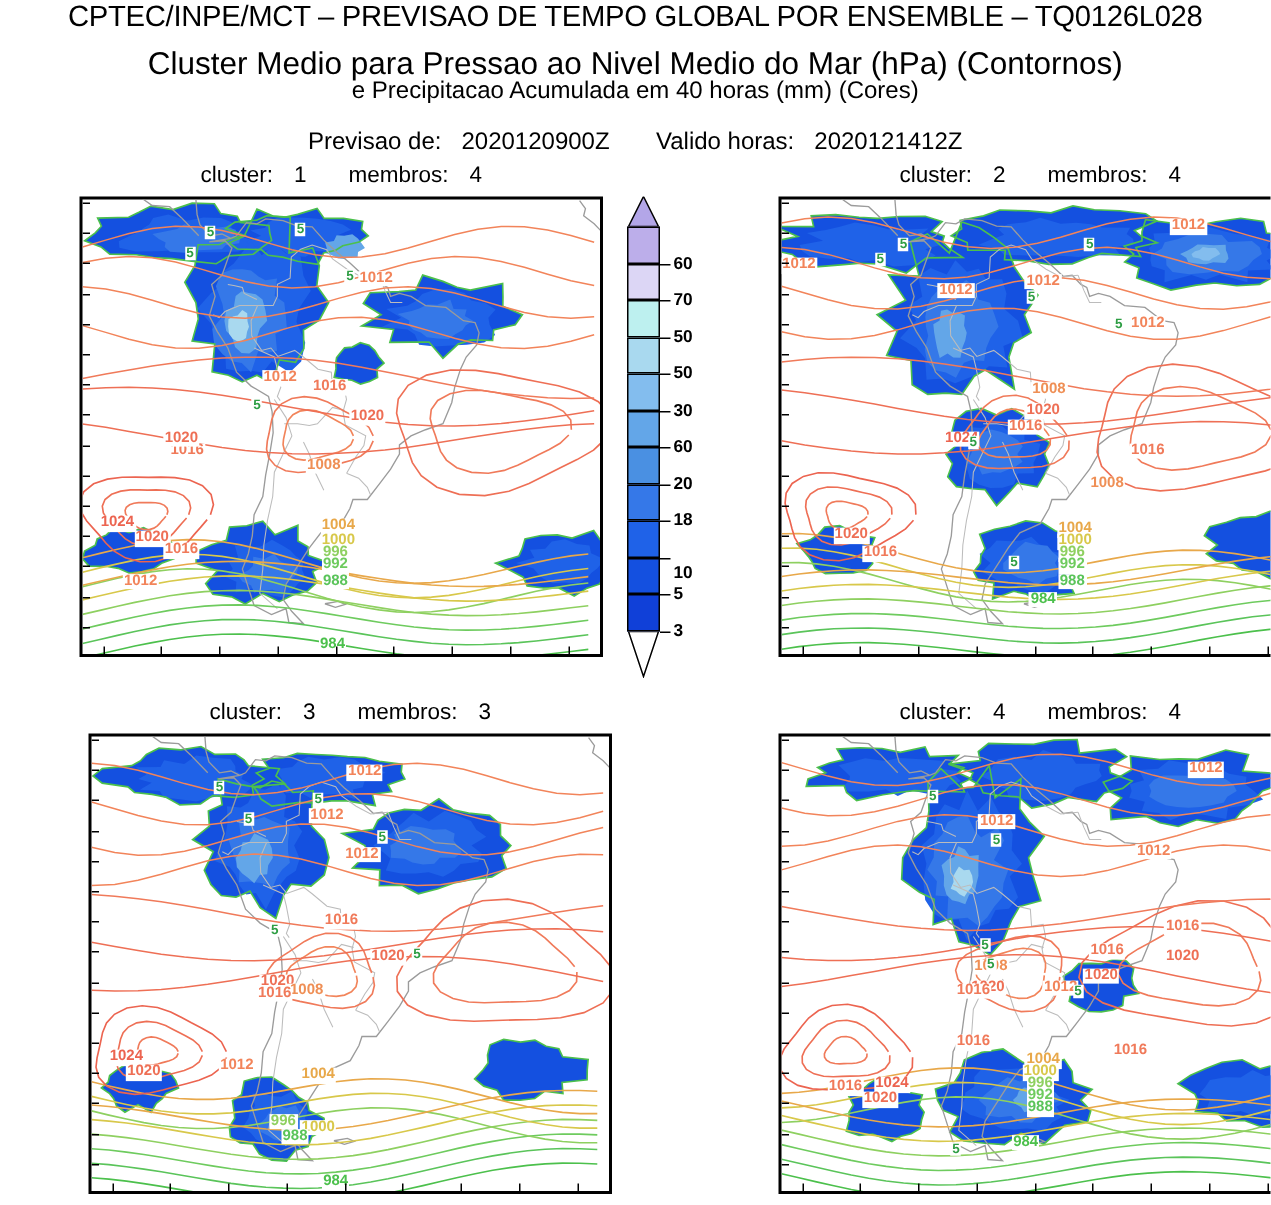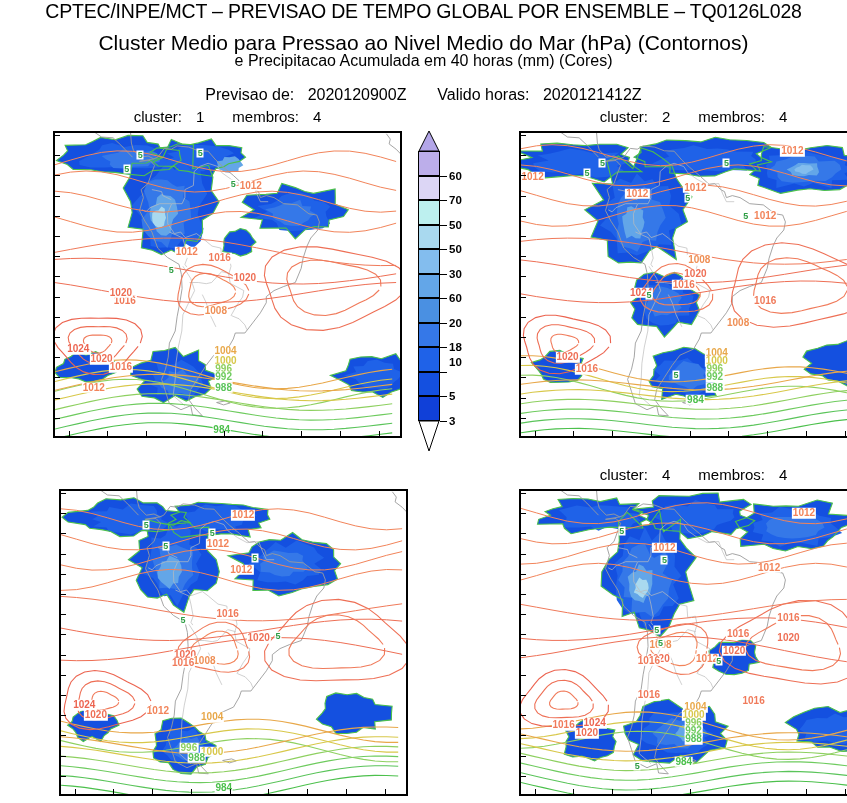--- a/index.html
+++ b/index.html
@@ -334,20 +334,21 @@
         <div class="xtick" style="left: 91.1573px; top: auto; bottom: 0px;"></div>
         <div class="xtick" style="left: 129.921px; top: auto; bottom: 0px;"></div>
         <div class="xtick" style="left: 168.685px; top: auto; bottom: 0px;"></div>
         <div class="xtick" style="left: 207.449px; top: auto; bottom: 0px;"></div>
         <div class="xtick" style="left: 246.213px; top: auto; bottom: 0px;"></div>
         <div class="xtick" style="left: 284.978px; top: auto; bottom: 0px;"></div>
         <div class="xtick" style="left: 323.742px; top: auto; bottom: 0px;"></div>
       </div>
     </div>
     <div class="panel" style="left: 59px; top: 489px; width: 349px; height: 307px;">
+      <div class="ptitle"><span>cluster:</span><span class="g"></span><span>3</span><span class="g"></span><span class="g"></span><span>membros:</span><span class="g"></span><span>3</span></div>
       <div class="plot" style="left: 0px; top: 0px; width: 349px; height: 307px;">
         <svg width="345" height="303" viewBox="0 0 345 303">
           <g fill="#1450e0">
             <path d="M123.0,26.3 L125.2,21.4 L104.6,19.5 L101.7,15.6 L96.0,11.7 L82.2,11.9 L73.0,6.7 L59.6,8.9 L45.0,7.8 L36.6,12.0 L32.5,16.3 L26.8,19.4 L7.2,21.4 L1.0,26.3 L7.1,31.1 L24.3,33.6 L28.7,37.3 L40.4,38.6 L49.7,40.5 L58.9,45.6 L72.7,45.0 L80.8,39.4 L95.4,40.6 L108.0,38.8 L107.2,33.5 L129.0,31.5 Z"></path>
             <path d="M208.9,28.3 L206.5,23.7 L207.0,18.4 L191.9,16.5 L182.3,14.0 L170.7,13.4 L160.4,12.5 L149.6,12.0 L137.2,11.3 L128.1,14.2 L114.1,15.2 L118.4,21.3 L109.9,24.3 L115.0,28.3 L107.1,32.5 L110.4,36.7 L113.0,41.7 L120.3,46.4 L138.7,43.9 L149.7,44.3 L160.0,42.9 L170.4,42.9 L189.2,46.1 L187.2,38.5 L200.1,36.8 L197.7,32.1 Z"></path>
             <path d="M279.6,72.7 L272.7,66.1 L272.6,58.6 L265.4,52.6 L251.4,51.1 L241.0,48.8 L231.6,41.5 L219.7,49.2 L208.6,48.6 L198.1,51.0 L190.9,55.9 L187.9,61.8 L167.1,64.7 L182.3,72.7 L183.5,78.4 L174.0,87.7 L192.2,88.9 L191.9,99.5 L207.0,99.1 L217.9,104.9 L231.1,101.5 L241.6,97.6 L252.8,95.5 L266.9,93.6 L276.5,87.9 L273.5,79.5 Z"></path>
             <path d="M155.3,68.7 L146.6,59.7 L146.6,49.8 L147.9,36.2 L134.3,37.3 L128.1,31.3 L120.2,29.7 L112.4,34.2 L105.3,33.1 L96.8,31.6 L84.4,28.3 L87.1,45.5 L77.9,49.6 L78.6,59.8 L67.4,68.7 L81.2,76.8 L75.2,89.2 L79.6,98.7 L86.5,106.0 L96.3,107.1 L105.6,103.1 L112.4,114.1 L122.9,121.3 L128.0,105.9 L133.1,98.4 L146.3,99.7 L155.2,92.3 L158.3,80.7 Z"></path>
             <path d="M155.0,254.5 L145.0,249.3 L144.0,243.8 L138.1,240.5 L133.8,236.1 L127.9,232.0 L120.2,227.0 L110.8,227.3 L101.8,229.7 L100.0,238.8 L94.0,242.7 L94.9,249.2 L95.5,254.5 L91.9,260.4 L92.6,266.9 L99.1,271.0 L107.5,271.6 L112.0,278.4 L120.2,282.5 L130.0,283.1 L135.9,275.8 L144.4,273.4 L147.0,266.6 L155.9,262.0 Z"></path>
             <path d="M330.5,222.2 L331.1,215.3 L314.1,213.5 L311.6,208.2 L303.1,206.5 L295.6,202.4 L286.1,203.7 L274.8,201.9 L265.7,205.5 L264.0,212.3 L264.4,217.7 L261.1,222.2 L255.4,228.2 L261.5,233.1 L270.4,235.8 L274.8,242.4 L285.7,242.5 L295.5,241.3 L302.0,236.5 L314.3,238.0 L313.7,230.7 L330.4,228.9 Z"></path>
             <path d="M58.0,234.3 L56.1,229.4 L52.7,224.7 L44.8,222.7 L37.0,223.1 L31.0,219.9 L22.7,218.7 L16.8,222.4 L12.1,226.0 L11.1,230.4 L6.6,234.3 L12.1,238.1 L14.8,241.5 L16.7,246.3 L22.3,250.5 L31.0,245.4 L39.7,250.6 L43.2,244.5 L47.2,241.5 L49.7,238.0 Z"></path>
@@ -645,21 +646,21 @@
     <div class="cb-tick" style="top: 167px;"></div>
     <div class="cb-val" style="top: 167px;">60</div>
     <div class="cb-cell" style="top: 167px; height: 24.5px; background: rgb(74, 144, 226);"></div>
     <div class="cb-tick" style="top: 191.5px;"></div>
     <div class="cb-val" style="top: 191.5px;">20</div>
     <div class="cb-cell" style="top: 191.5px; height: 24.5px; background: rgb(53, 120, 232);"></div>
     <div class="cb-tick" style="top: 216px;"></div>
     <div class="cb-val" style="top: 216px;">18</div>
     <div class="cb-cell" style="top: 216px; height: 24.5px; background: rgb(31, 98, 232);"></div>
     <div class="cb-tick" style="top: 240.5px;"></div>
-    <div class="cb-val" style="top: 231px;">10</div>
+    <div class="cb-val" style="top: 251px;">10</div>
     <div class="cb-cell" style="top: 240.5px; height: 24.5px; background: rgb(20, 80, 224);"></div>
     <div class="cb-tick" style="top: 265px;"></div>
     <div class="cb-val" style="top: 265px;">5</div>
     <div class="cb-cell" style="top: 265px; height: 24.5px; background: rgb(16, 64, 216);"></div>
     <div class="cb-tick" style="top: 289.5px;"></div>
     <div class="cb-val" style="top: 289.5px;">3</div>
     <svg class="cb-arrow" style="top:289.5px;" width="22" height="31" viewBox="0 0 22 31">
       <polygon points="1,0 21,0 11,30" fill="#ffffff" stroke="#000" stroke-width="1"></polygon>
      </svg>
   </div>

